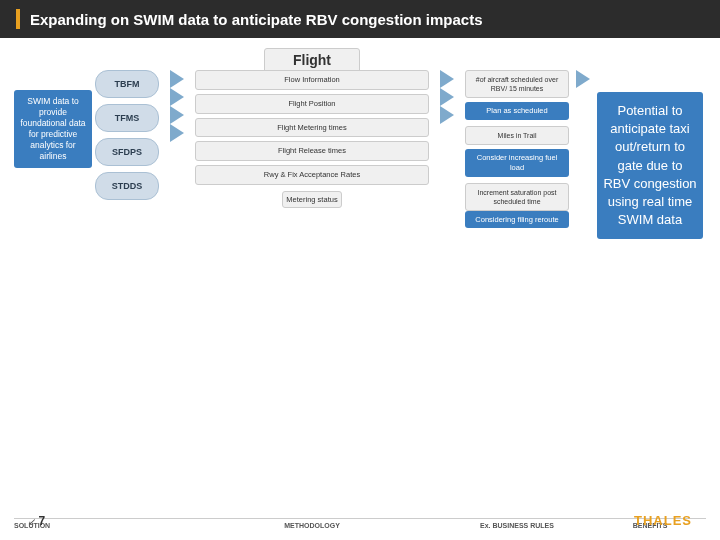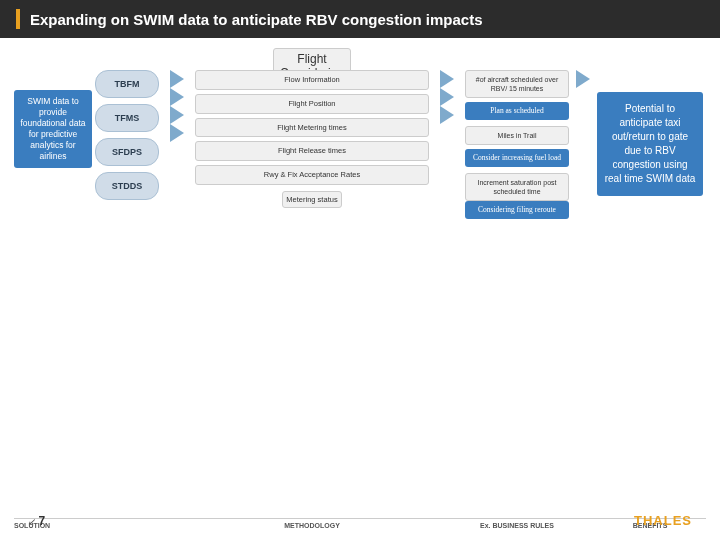--- a/index.html
+++ b/index.html
@@ -81,25 +81,26 @@
       border-top: 9px solid transparent;
       border-bottom: 9px solid transparent;
       border-left: 14px solid #7faacc;
     }
 
     .flight-info-box {
       background: #f0f0f0;
       border: 1px solid #ccc;
       border-radius: 3px;
       text-align: center;
-      font-size: 12px;
+      font-size: 14px;
       color: #333;
       padding: 3px 6px;
       align-self: center;
       margin-bottom: 2px;
+      font-weight: bold;
     }
 
     .method-box {
       background: #f0f0f0;
       border: 1px solid #ccc;
       border-radius: 3px;
       text-align: center;
       font-size: 7.5px;
       color: #333;
       padding: 4px 4px;
@@ -119,29 +120,28 @@
     }
 
     .biz-box {
       background: #3a7dbf;
       color: #fff;
       border-radius: 3px;
       text-align: center;
       font-size: 7.5px;
       padding: 4px 4px;
       line-height: 1.3;
-      font-family: Liberation Serif, serif;
     }
 
     .benefit-box {
       background: #3a7dbf;
       color: #fff;
       border-radius: 3px;
       text-align: center;
-      font-size: 10px;
+      font-size: 13px;
       padding: 10px 6px;
       line-height: 1.4;
       flex: 1;
       display: flex;
       align-items: center;
       justify-content: center;
       margin-top: 22px;
     }
 
     

